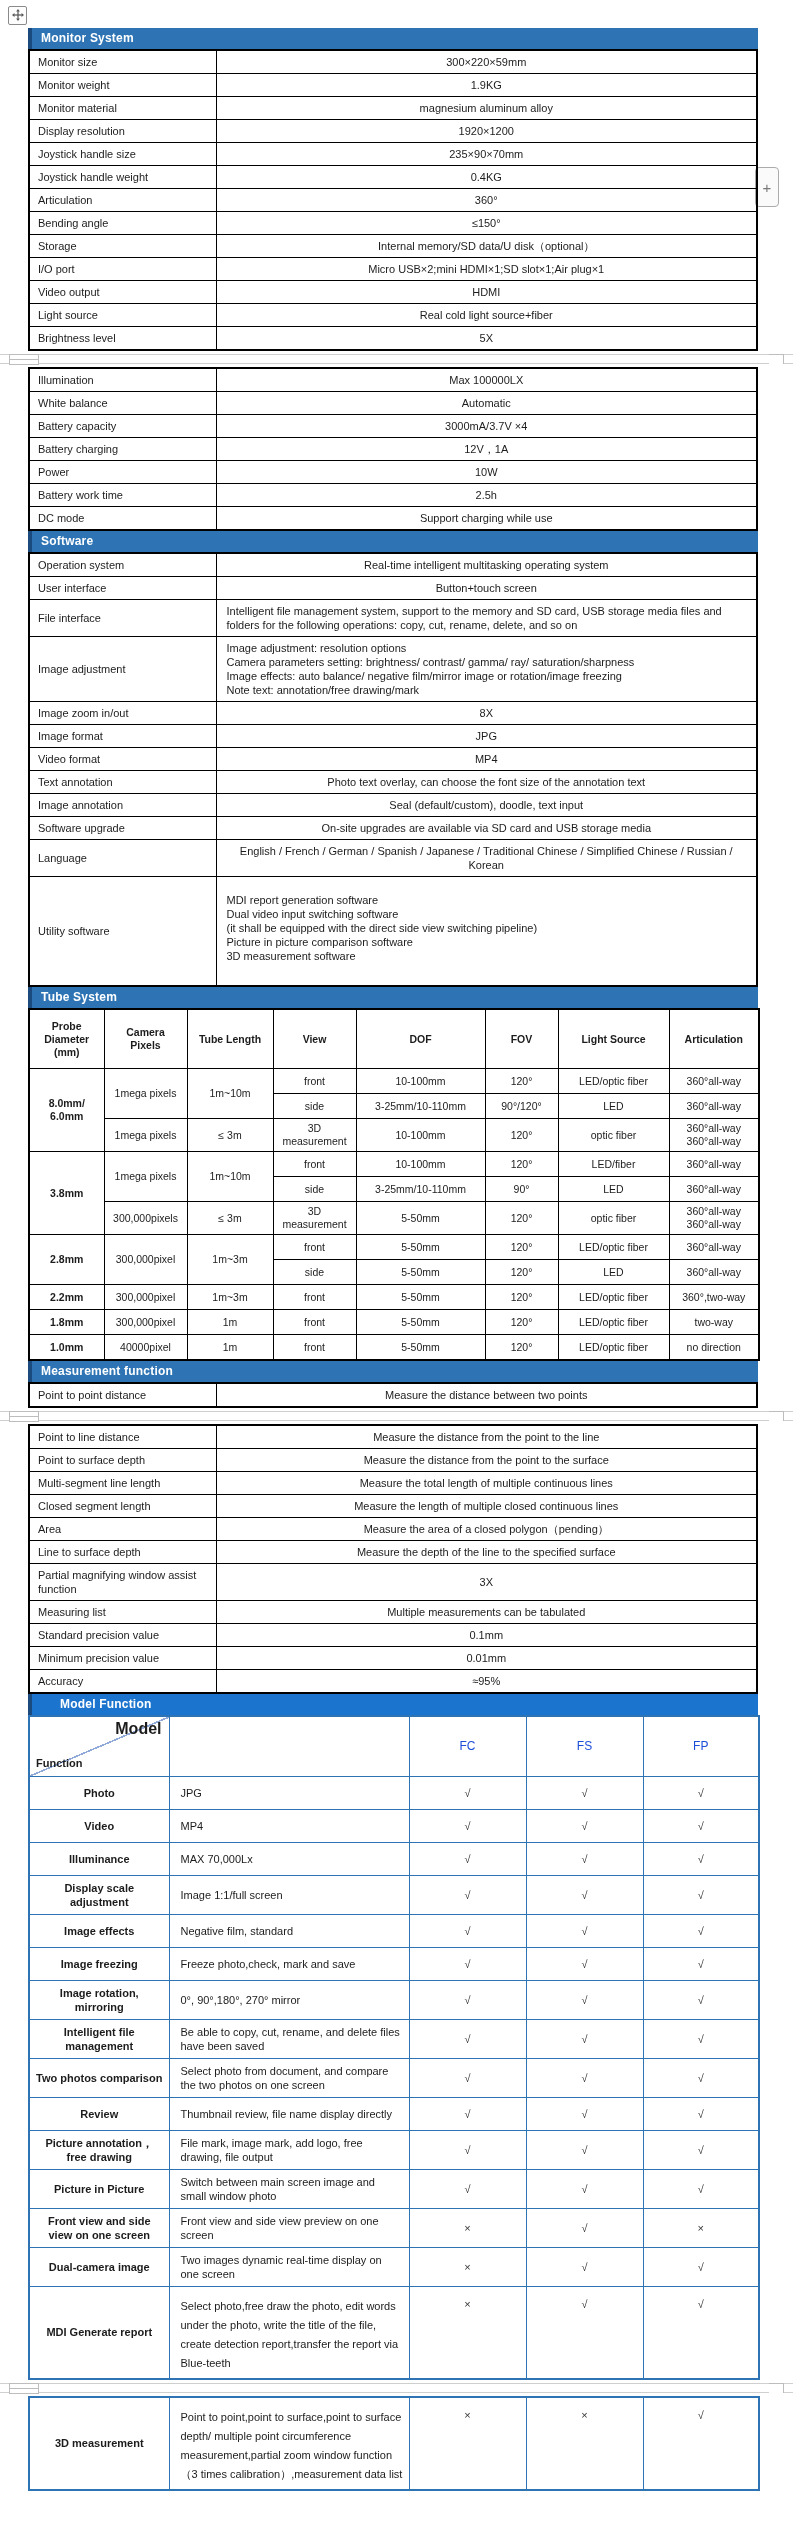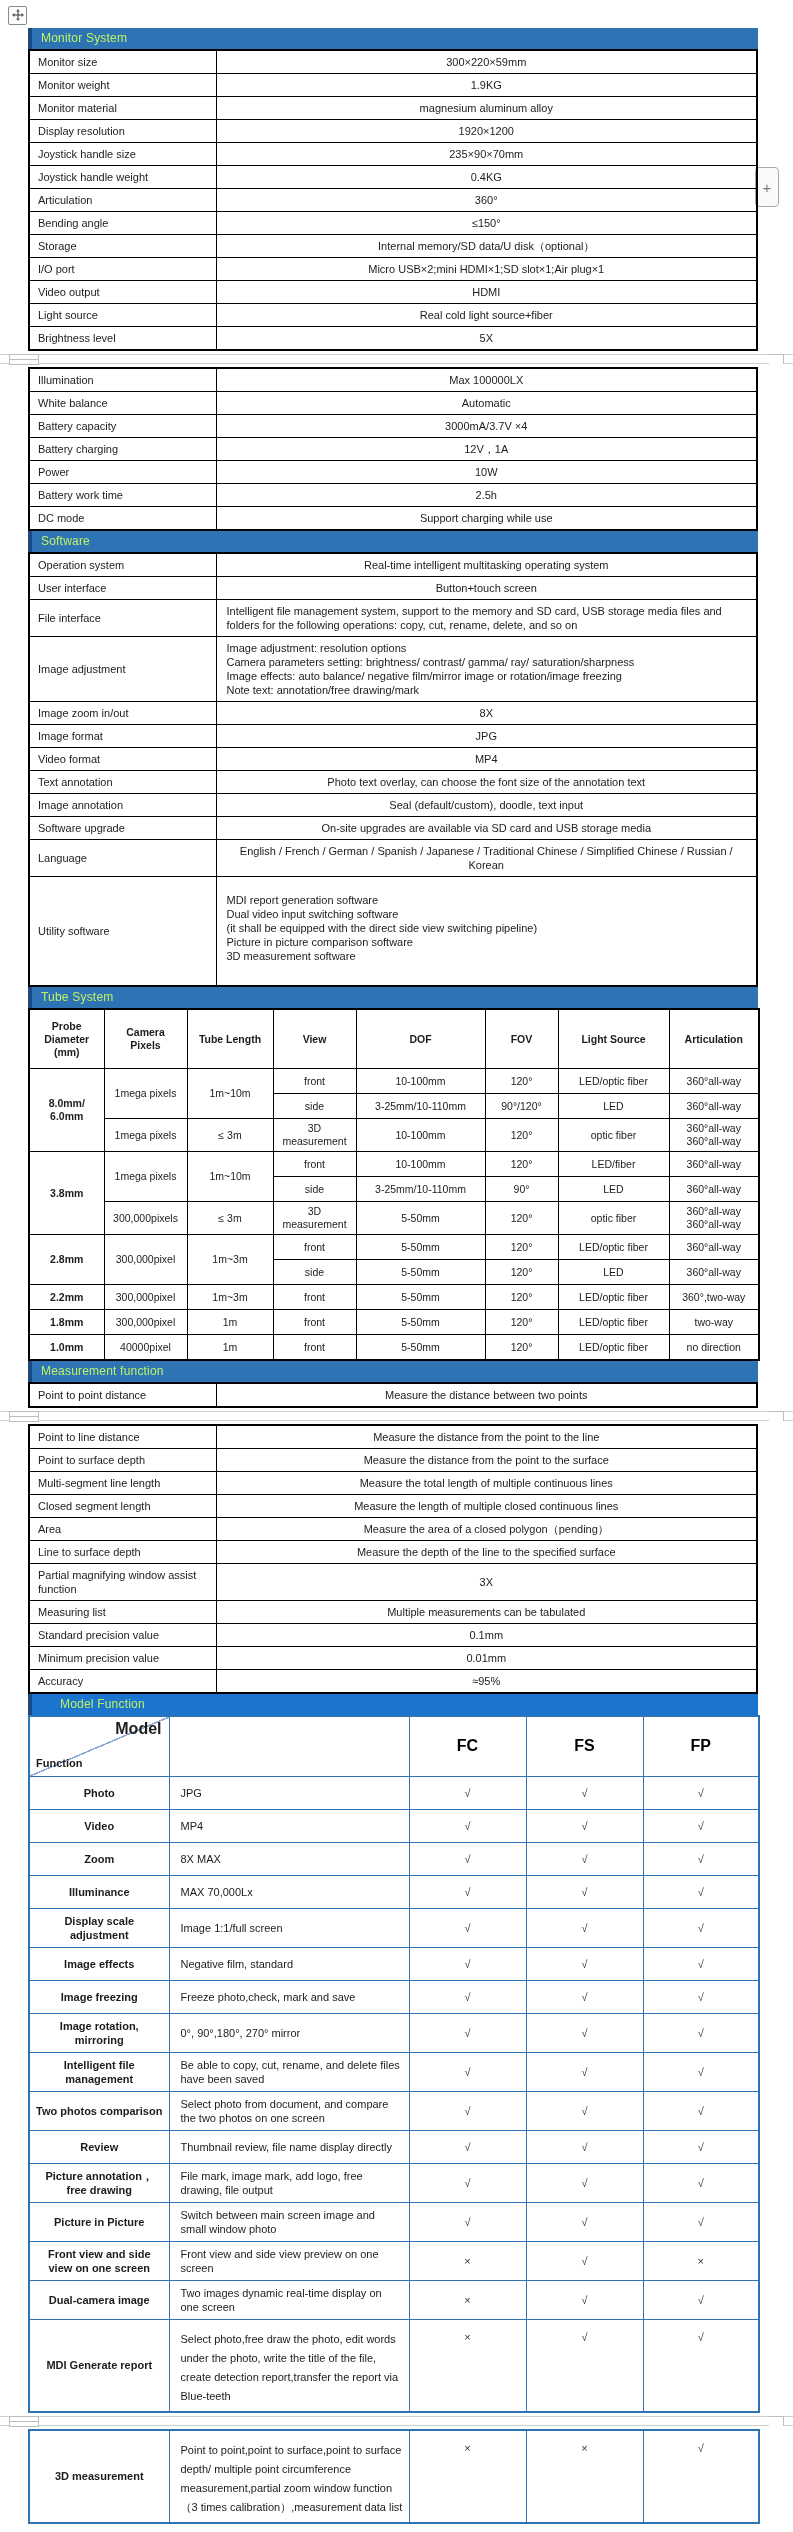--- a/index.html
+++ b/index.html
@@ -2,21 +2,21 @@
 <html><head>
 <meta charset="utf-8">
 <style>
   html,body{margin:0;padding:0;background:#fff;}
   body{font-family:"Liberation Sans","DejaVu Sans",sans-serif;color:#1c1c1c;}
   .canvas{position:relative;width:793px;height:2532px;background:#fff;overflow:hidden;}
   .doc{position:absolute;left:28px;top:28px;width:730px;}
 
   
   .sec-bar{box-sizing:border-box;width:730px;height:21px;background:#2e74b5;border-left:4px solid #1b4a7e;
-           color:#bef264;font-weight:normal;font-size:12px;line-height:15px;padding:3px 0 3px 9px;
+           color:#ffffff;font-weight:bold;font-size:12px;line-height:15px;padding:3px 0 3px 9px;
            letter-spacing:.2px;}
   .sec-bar.model{background:#1b74cd;padding-left:28px;}
 
   
   table{border-collapse:collapse;width:730px;table-layout:fixed;}
   .spec{border:2px solid #000;}
   .spec td{border:1px solid #000;font-size:11px;line-height:14px;padding:4px 6px;
            white-space:pre-line;vertical-align:middle;}
   .spec tr{height:22px;}
   .spec td.lbl{text-align:left;padding-left:8px;}
@@ -36,21 +36,21 @@
   .model-t{border:2px solid #2e74b5;}
   .model-t th,.model-t td{border:1px solid #2e74b5;font-size:11px;line-height:14px;padding:5px 6px;
                           white-space:pre-line;vertical-align:middle;}
   .model-t tr{height:33px;}
   .model-t tr.hdr{height:60px;}
   .model-t td.mname{font-weight:bold;text-align:center;}
   .model-t td.mdesc{text-align:left;padding-left:11px;}
   .model-t td.mark{text-align:center;color:#333;}
   .model-t td.vtop{vertical-align:top;padding-top:10px;}
   .model-t td.loose{line-height:19px;}
-  .model-t th.mcol{color:#000000;font-size:16px;font-weight:bold;text-align:center;}
+  .model-t th.mcol{color:#1d4ed8;font-size:12px;font-weight:normal;text-align:center;}
   .model-t th.diag{position:relative;
      background:linear-gradient(to bottom right,transparent calc(50% - 0.8px),#8fa9d8 calc(50% - 0.8px),#8fa9d8 calc(50% + 0.8px),transparent calc(50% + 0.8px));}
   .diag-top{position:absolute;top:5px;right:7px;font-size:16px;font-weight:bold;}
   .diag-bottom{position:absolute;bottom:6px;left:6px;font-size:11px;font-weight:bold;}
 
   
   .page-gap{position:relative;width:793px;height:16px;margin-left:-28px;background:#fff;}
   .page-gap::before{content:"";position:absolute;left:0;right:0;top:3px;border-top:1px solid #cfcfcf;}
   .page-gap::after{content:"";position:absolute;left:0;right:0;bottom:3px;border-top:1px solid #cfcfcf;}
   .gap-l{position:absolute;left:9px;top:3px;width:28px;height:9px;border:1px solid #bdbdbd;background:#fff;z-index:1;}
@@ -495,27 +495,20 @@
             <td class="mark">√</td>
           </tr>
           <tr>
             <td class="mname">Video</td>
             <td class="mdesc">MP4</td>
             <td class="mark">√</td>
             <td class="mark">√</td>
             <td class="mark">√</td>
           </tr>
           <tr>
-            <td class="mname">Zoom</td>
-            <td class="mdesc">8X MAX</td>
-            <td class="mark">√</td>
-            <td class="mark">√</td>
-            <td class="mark">√</td>
-          </tr>
-          <tr>
             <td class="mname">Illuminance</td>
             <td class="mdesc">MAX 70,000Lx</td>
             <td class="mark">√</td>
             <td class="mark">√</td>
             <td class="mark">√</td>
           </tr>
           <tr>
             <td class="mname">Display scale adjustment</td>
             <td class="mdesc">Image 1:1/full screen</td>
             <td class="mark">√</td>

